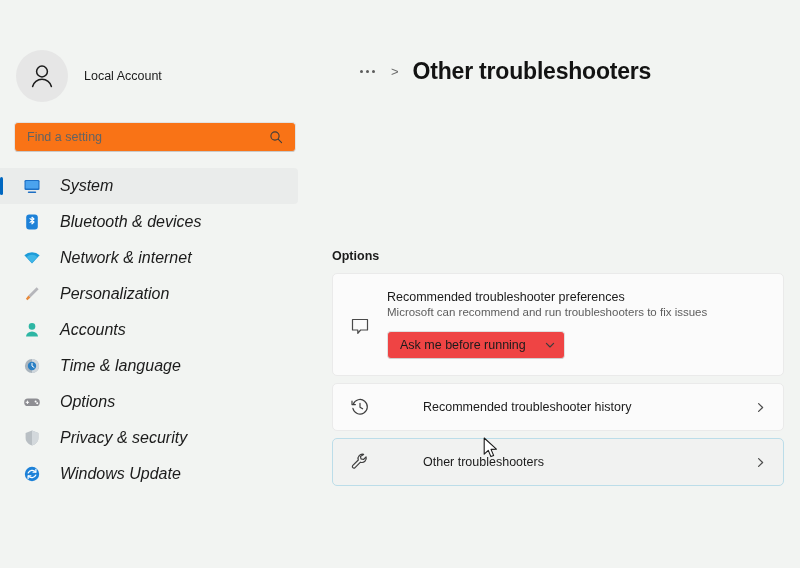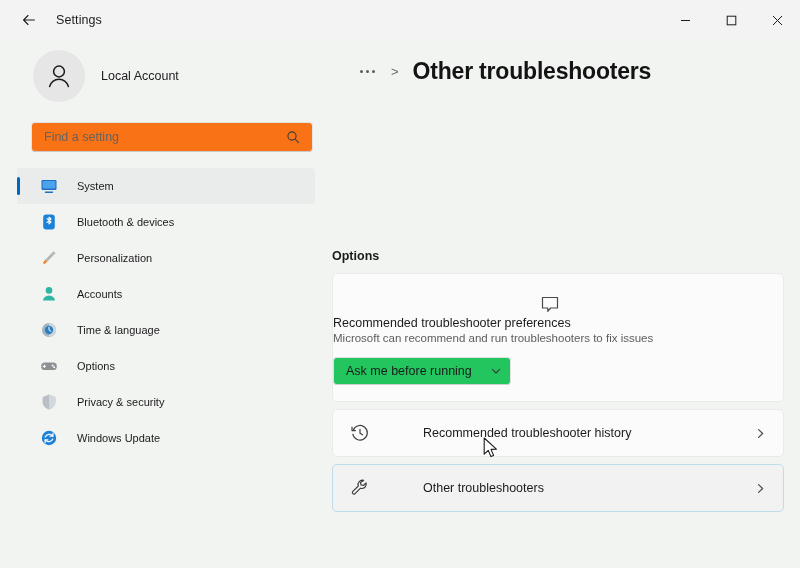--- a/index.html
+++ b/index.html
@@ -58,21 +58,21 @@
   .win-btn {
     width: 46px; height: 40px;
     display: flex; align-items: center; justify-content: center;
     cursor: pointer;
   }
   .win-btn svg { display: block; }
 
   
   .sidebar {
     position: absolute;
-    top: 40px; left: 17px;
+    top: 40px; left: 0;
     width: 308px;
     height: 528px;
     background: #f2f4f2;
     padding-top: 8px;
   }
   .account {
     display: flex;
     align-items: center;
     height: 56px;
     margin: 0 8px 0 12px;
@@ -144,22 +144,23 @@
     background: #0067c0;
     border-radius: 2px;
   }
   .nav-ico {
     width: 20px; height: 20px;
     flex: 0 0 auto;
     display: flex; align-items: center; justify-content: center;
     margin-right: 18px;
   }
   .nav-label {
-    font-size: 11px;
-    color: #1b1b1b;
+    font-size: 16px;
+    color: #1b1b1b;
+    font-style: italic;
   }
 
   
   .content {
     position: absolute;
     top: 40px; left: 308px;
     width: 492px;
     height: 528px;
     overflow: hidden;
   }
@@ -258,21 +259,20 @@
     margin-bottom: 7px;
     display: flex;
     align-items: center;
     padding: 0 16px 0 0;
     cursor: pointer;
   }
   .card.pref {
     align-items: flex-start;
     padding: 16px 16px 16px 0;
     cursor: default;
-    flex-direction: column;
   }
   .card.row {
     height: 48px;
     gap: 36px;
   }
   .card.hovered {
     background: #f1f2f1;
     border-color: #bcdde9;
   }
   .card-ico {
@@ -303,21 +303,21 @@
     color: #4c4c4c;
   }
 
   .dropdown {
     margin-top: 13px;
     height: 28px;
     min-width: 178px;
     display: inline-flex;
     align-items: center;
     justify-content: space-between;
-    background: #22c55e;
+    background: #ef4444;
     border: 1px solid #e0e0e0;
     border-bottom-color: #cfcfcf;
     border-radius: 4px;
     padding: 0 8px 0 12px;
     font-size: 12.5px;
     color: #1b1b1b;
     cursor: pointer;
   }
   .dropdown .dd-chev { margin-left: 14px; display: flex; align-items: center; }
 
@@ -345,46 +345,20 @@
     left: 483px; top: 437px;
     z-index: 50;
     pointer-events: none;
   }
 </style>
 </head>
 <body>
 
 <div class="window">
 
-  <div class="titlebar">
-    <div class="back-btn">
-      <svg width="16" height="16" viewBox="0 0 16 16">
-        <path d="M7 3.5 L2.6 8 L7 12.5 M2.8 8 H13.4" fill="none" stroke="#1c1c1c" stroke-width="1.1" stroke-linecap="round" stroke-linejoin="round"></path>
-      </svg>
-    </div>
-    <div class="app-title">Settings</div>
-
-    <div class="win-controls">
-      <div class="win-btn">
-        <svg width="11" height="11" viewBox="0 0 11 11">
-          <path d="M1 5.5 H10" stroke="#1c1c1c" stroke-width="1" fill="none"></path>
-        </svg>
-      </div>
-      <div class="win-btn">
-        <svg width="11" height="11" viewBox="0 0 11 11">
-          <rect x="1.2" y="1.2" width="8.6" height="8.6" fill="none" stroke="#1c1c1c" stroke-width="1"></rect>
-        </svg>
-      </div>
-      <div class="win-btn close">
-        <svg width="11" height="11" viewBox="0 0 11 11">
-          <path d="M1 1 L10 10 M10 1 L1 10" stroke="#1c1c1c" stroke-width="1" fill="none"></path>
-        </svg>
-      </div>
-    </div>
-  </div>
 
   <div class="sidebar">
 
     <div class="account">
       <div class="avatar">
         <svg width="32" height="32" viewBox="0 0 32 32">
           <circle cx="16" cy="11.5" r="5.4" fill="none" stroke="#1b1b1b" stroke-width="1.5"></circle>
           <path d="M6.6 26.5 a9.6 9 0 0 1 18.8 0" fill="none" stroke="#1b1b1b" stroke-width="1.5" stroke-linecap="round"></path>
         </svg>
       </div>
@@ -417,20 +391,29 @@
       <div class="nav-item">
         <span class="nav-ico">
           <svg width="18" height="18" viewBox="0 0 18 18">
             <rect x="3.2" y="1.6" width="11.6" height="14.8" rx="3" fill="#1d81d8"></rect>
             <path d="M7 5.6 L11 9 L9 10.8 V4.2 L11 6 L7 9.4" fill="none" stroke="#fff" stroke-width="1.1" stroke-linejoin="round" stroke-linecap="round"></path>
           </svg>
         </span>
         <span class="nav-label">Bluetooth &amp; devices</span>
       </div>
 
+      <div class="nav-item">
+        <span class="nav-ico">
+          <svg width="18" height="18" viewBox="0 0 18 18">
+            <path d="M1.4 6.2 A11 11 0 0 1 16.6 6.2 L9 14.4 Z" fill="#1d9bd8"></path>
+            <path d="M3.6 7.9 A8 8 0 0 1 14.4 7.9 L9 13.8 Z" fill="#3fb6e8"></path>
+          </svg>
+        </span>
+        <span class="nav-label">Network &amp; internet</span>
+      </div>
 
       <div class="nav-item">
         <span class="nav-ico">
           <svg width="18" height="18" viewBox="0 0 18 18">
             <path d="M13.6 2.2 L15.6 4.2 L7.4 12.4 L5.4 10.4 Z" fill="#b6b6bb"></path>
             <path d="M5.4 10.4 L7.4 12.4 L4.4 15.2 L2.9 13.7 Z" fill="#e8893a"></path>
           </svg>
         </span>
         <span class="nav-label">Personalization</span>
       </div>

